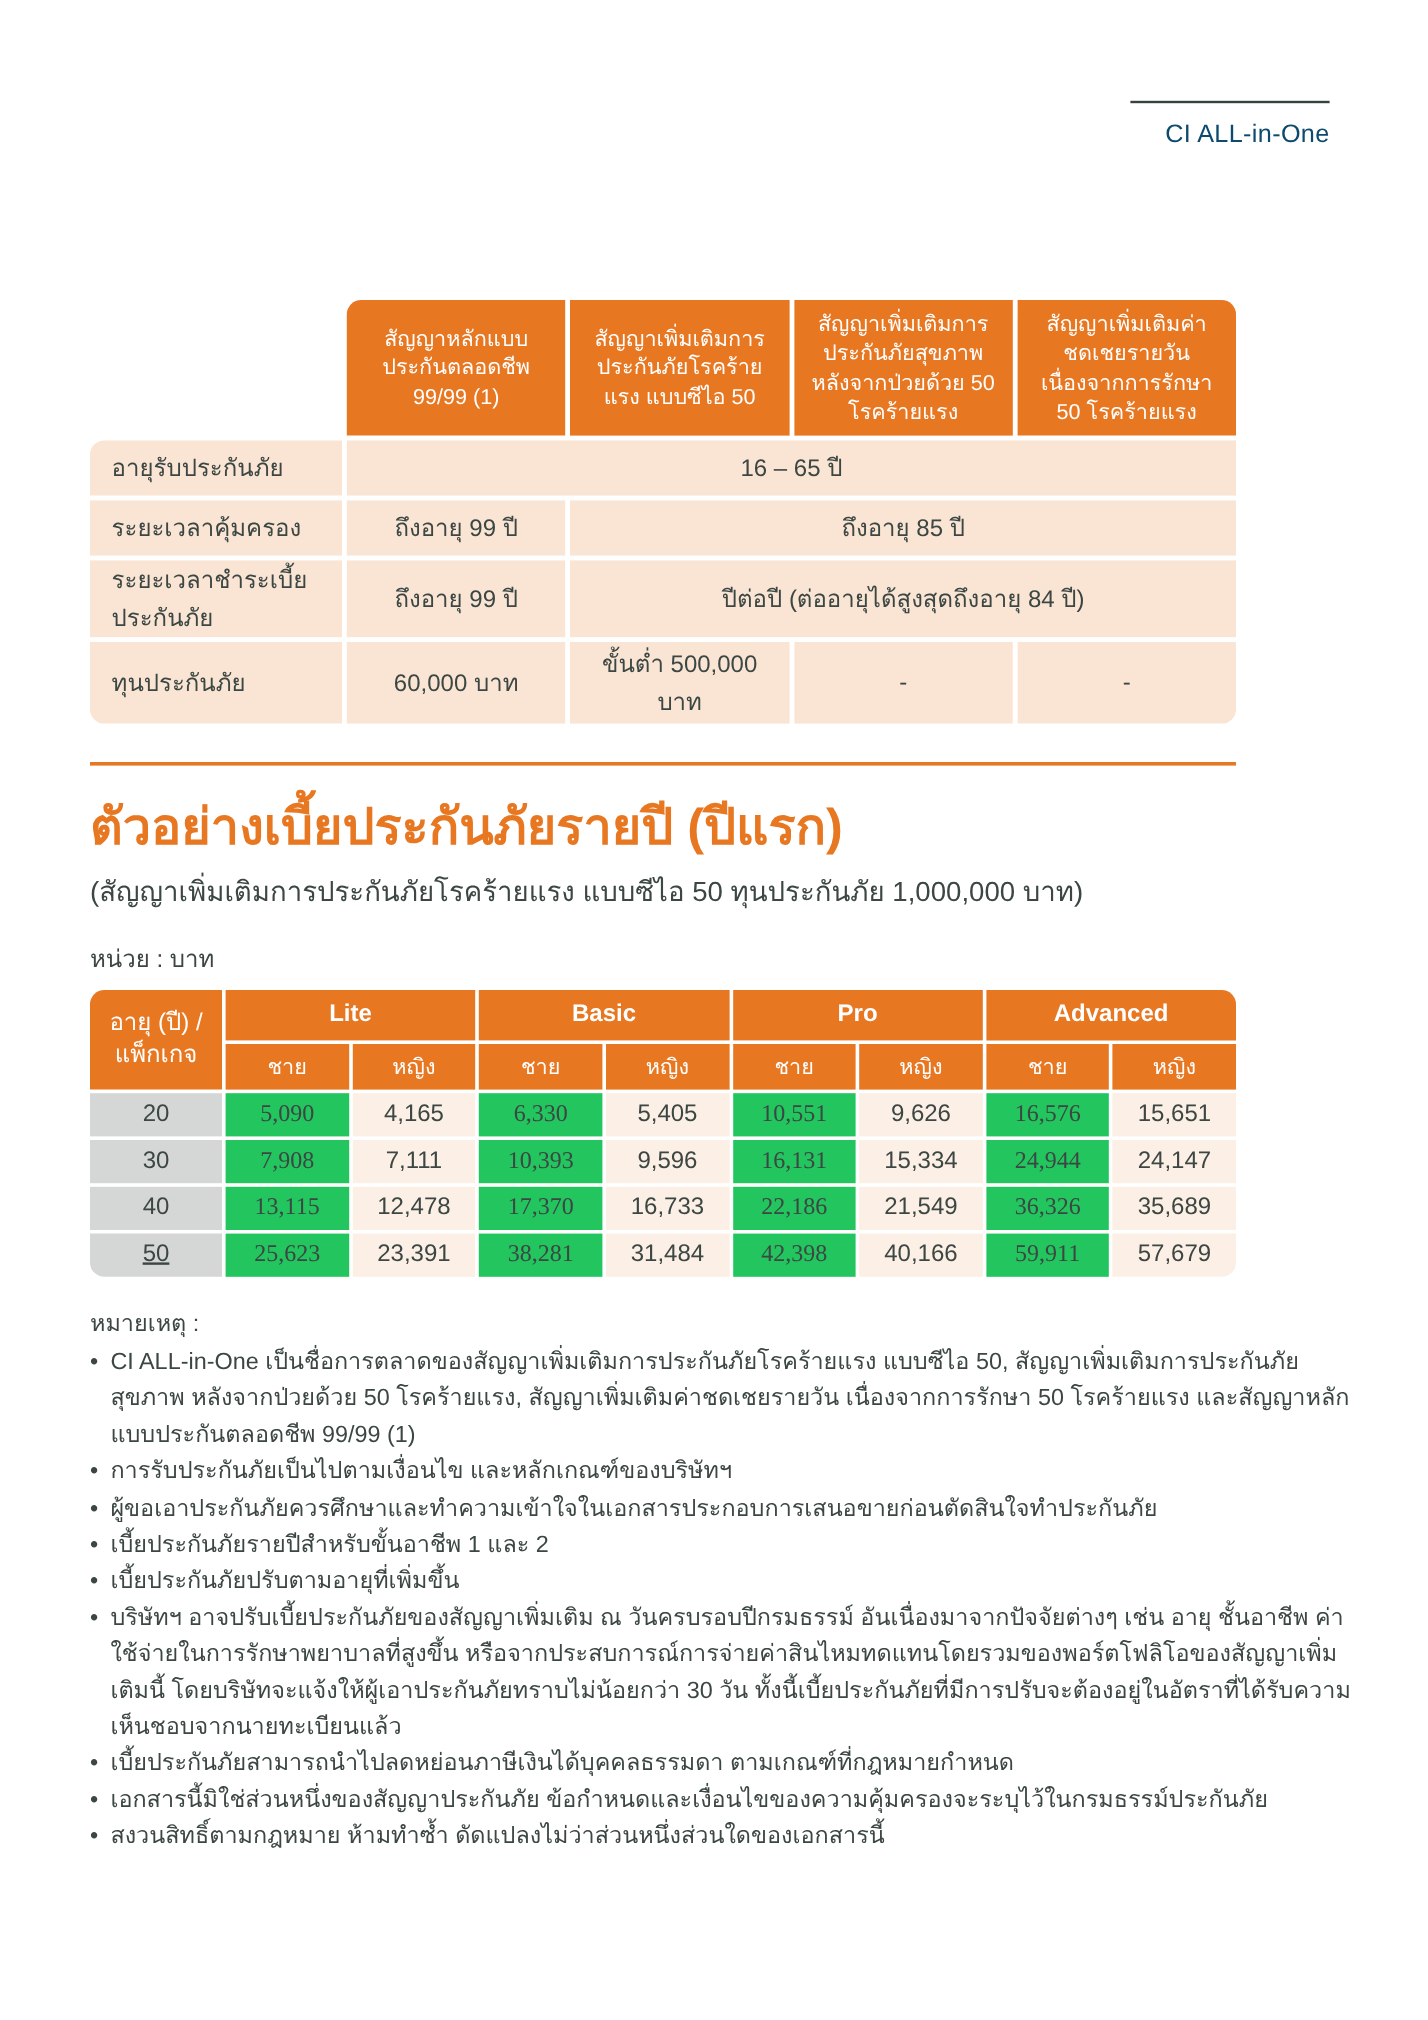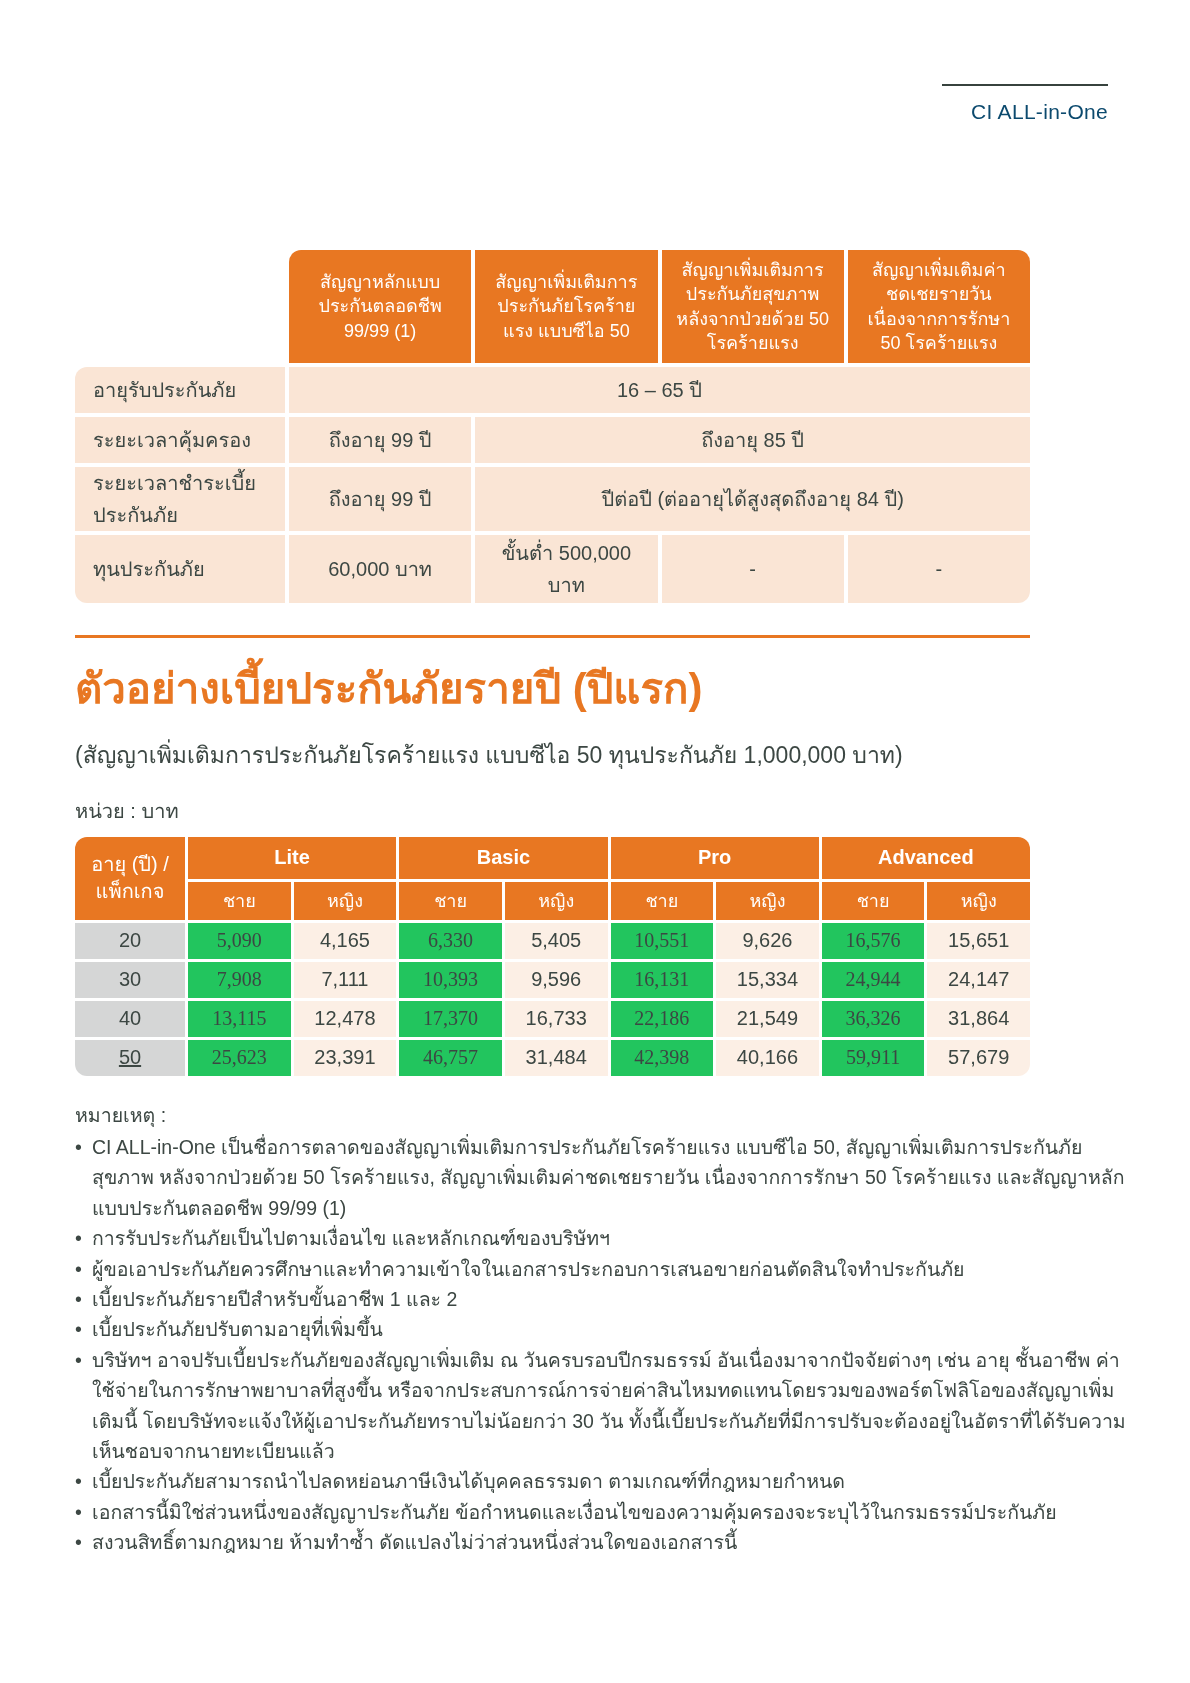--- a/index.html
+++ b/index.html
@@ -49,21 +49,21 @@
   .t1l.corner-tl { border-radius:12px 0 0 0; }
   .t1l.corner-bl { border-radius:0 0 0 12px; }
   .t1c { background:#FAE5D5; font-size:20px; min-height:46px; padding:2px 8px; }
   .t1c.corner-br { border-radius:0 0 12px 0; }
   .span3 { grid-column:span 3; }
   .span4 { grid-column:span 4; }
 
   .divider { width:955px; height:3px; background:#E87722; margin-top:32px; }
 
   .title2 { margin-top:26px; }
-  .subtitle { margin-top:22px; font-size:23px; color:#3C4743; }
+  .subtitle { margin-top:10px; font-size:23px; color:#3C4743; }
   .unit { width:955px; margin-top:22px; text-align:left; font-size:20px; }
 
   
   .t2 {
     width:955px; margin-top:10px;
     display:grid;
     grid-template-columns:110px repeat(8,1fr);
     gap:3px;
   }
   .t2 > div { display:flex; align-items:center; justify-content:center; text-align:center; }
@@ -168,26 +168,26 @@
       <div class="f">24,147</div>
 
       <div class="age">40</div>
       <div class="m">13,115</div>
       <div class="f">12,478</div>
       <div class="m">17,370</div>
       <div class="f">16,733</div>
       <div class="m">22,186</div>
       <div class="f">21,549</div>
       <div class="m">36,326</div>
-      <div class="f">31,864</div>
+      <div class="f">35,689</div>
 
       <div class="age corner-bl">50</div>
       <div class="m">25,623</div>
       <div class="f">23,391</div>
-      <div class="m">46,757</div>
+      <div class="m">38,281</div>
       <div class="f">31,484</div>
       <div class="m">42,398</div>
       <div class="f">40,166</div>
       <div class="m">59,911</div>
       <div class="f corner-br">57,679</div>
     </div>
 
     <div class="notes">
       <div class="notes-title">หมายเหตุ :</div>
       <div class="note-item">CI ALL-in-One เป็นชื่อการตลาดของสัญญาเพิ่มเติมการประกันภัยโรคร้ายแรง แบบซีไอ 50, สัญญาเพิ่มเติมการประกันภัยสุขภาพ หลังจากป่วยด้วย 50 โรคร้ายแรง, สัญญาเพิ่มเติมค่าชดเชยรายวัน เนื่องจากการรักษา 50 โรคร้ายแรง และสัญญาหลักแบบประกันตลอดชีพ 99/99 (1)</div>

